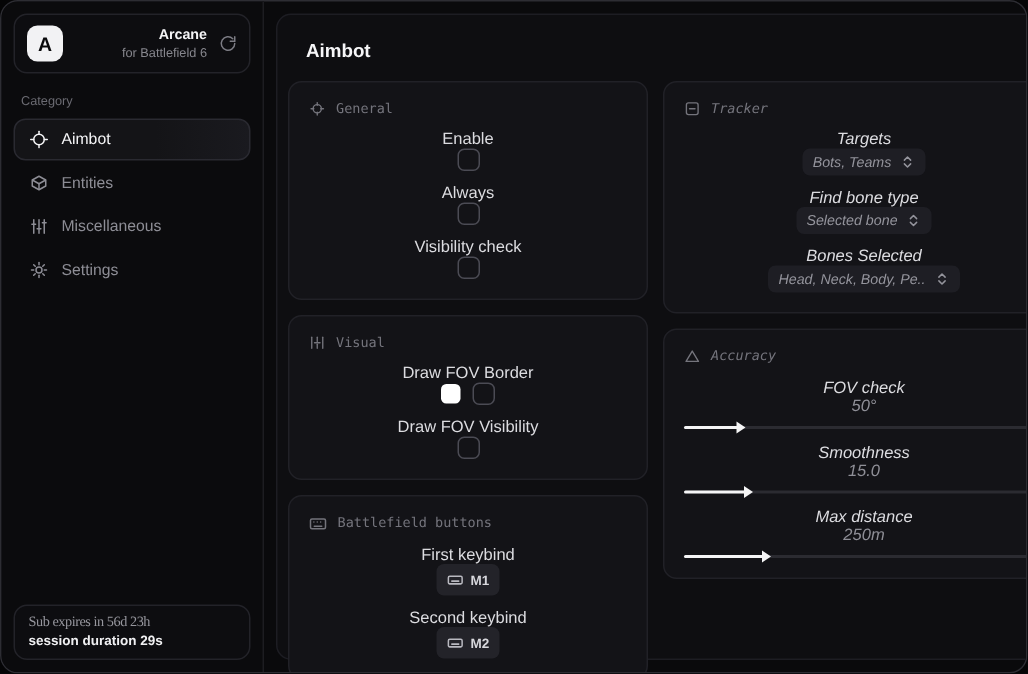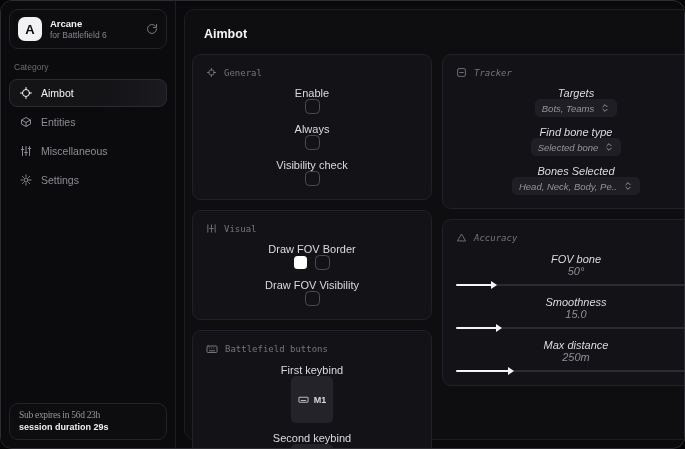--- a/index.html
+++ b/index.html
@@ -3,21 +3,21 @@
 <meta charset="utf-8">
 <style>
   * { margin:0; padding:0; box-sizing:border-box; }
   html,body { width:685px; height:449px; background:#050506; font-family:"Liberation Sans", sans-serif; overflow:hidden; }
   .window { width:685px; height:449px; background:#0a0a0c; border:1px solid #2d2d33; border-radius:12px; display:flex; overflow:hidden; }
 
   
   .sidebar { width:175px; min-width:175px; border-right:1px solid #1d1d21; display:flex; flex-direction:column; padding:8px; background:#0b0b0d; }
   .brand { border:1px solid #232329; border-radius:9px; padding:7px 8px; display:flex; align-items:center; gap:8px; background:#0d0d10; }
   .logo { width:24px; height:24px; background:#f2f2f4; border-radius:7px; color:#0a0a0c; font-weight:700; font-size:13px; display:flex; align-items:center; justify-content:center; }
-  .brand-text { flex:1; line-height:1.25; }
+  .brand-text { flex:1; line-height:1.25;text-align:right; }
   .brand-name { color:#f4f4f6; font-size:9.5px; font-weight:700; }
   .brand-sub { color:#86868d; font-size:8.5px; }
   .refresh { color:#7c7c84; display:flex; }
   .cat-label { color:#6b6b72; font-size:8.5px; margin:13px 5px 7px 5px; }
   .nav { display:flex; flex-direction:column; gap:1px; }
   .nav-item { height:28px; border-radius:8px; border:1px solid transparent; display:flex; align-items:center; gap:9px; padding:0 10px; color:#8d8d95; font-size:10.5px; cursor:pointer; }
   .nav-item .ni { display:flex; color:#8d8d95; }
   .nav-item.active { background:linear-gradient(90deg,#141417 60%, #1a1a1f); border-color:#2a2a31; color:#f5f5f7; }
   .nav-item.active .ni { color:#f5f5f7; }
   .sub-card { margin-top:auto; border:1px solid #232329; border-radius:9px; padding:6px 9px 7px 9px; background:#0d0d10; }
@@ -34,21 +34,21 @@
   .col-right { width:268px;font-style:italic; }
   .panel { background:#131317; border:1px solid #212127; border-radius:9px; padding:10px 13px 13px 13px; }
   .panel-head { display:flex; align-items:center; gap:7px; color:#74747c; font-family:"DejaVu Sans Mono", monospace; font-size:9px; margin:2px 0 3px 0; }
   .panel-head .pi { display:flex; color:#74747c; }
   .row { display:flex; justify-content:space-between; align-items:center; min-height:21px; margin-top:9px;flex-direction:column; }
   .row-label { color:#dcdce0; font-size:11px; font-weight:500; }
   .row-right { display:flex; align-items:center; gap:8px; }
   .checkbox { width:15px; height:15px; border:1.5px solid #4b4b54; border-radius:4.5px; background:transparent; cursor:pointer; }
   .swatch { width:13px; height:13px; border-radius:3.5px; cursor:pointer; }
 
-  .key-pill { display:flex; align-items:center; gap:5px; background:#232329; border-radius:5px; padding:18px 7px; color:#d8d8dd; font-size:9px; font-weight:600; cursor:pointer; }
+  .key-pill { display:flex; align-items:center; gap:5px; background:#232329; border-radius:5px; padding:5px 7px; color:#d8d8dd; font-size:9px; font-weight:600; cursor:pointer; }
   .key-pill .ki { display:flex; color:#b9b9c0; }
 
   .dd-pill { display:flex; align-items:center; gap:6px; background:#1e1e24; border-radius:5px; padding:3.5px 7px; color:#94949c; font-size:9.5px; cursor:pointer; white-space:nowrap;justify-content:flex-end; }
   .dd-pill .di { display:flex; color:#94949c; }
   .dd-val { max-width:118px; overflow:hidden; text-overflow:ellipsis; }
 
   .slider-group { margin-top:10px; }
   .slider-group .row { margin-top:0; min-height:18px; }
   .slider-val { color:#8f8f97; font-size:11px; }
   .slider-track { position:relative; height:2px; background:#2b2b31; border-radius:2px; margin-top:7px; cursor:pointer; }
@@ -295,21 +295,21 @@
               <span class="pi">
                 <svg width="11" height="11" viewBox="0 0 24 24" fill="none" stroke="currentColor" stroke-width="2" stroke-linejoin="round">
                     <path d="M12 4.5L21 19.5H3z"></path>
                   </svg>
               </span>
               <span>Accuracy</span>
             </div>
 
             <div class="slider-group">
               <div class="row">
-                <span class="row-label">FOV bone</span>
+                <span class="row-label">FOV check</span>
                 <span class="slider-val">50°</span>
               </div>
               <div class="slider-track">
                 <div class="slider-fill" style="width: 15%;"></div>
               </div>
             </div>
 
             <div class="slider-group">
               <div class="row">
                 <span class="row-label">Smoothness</span>

